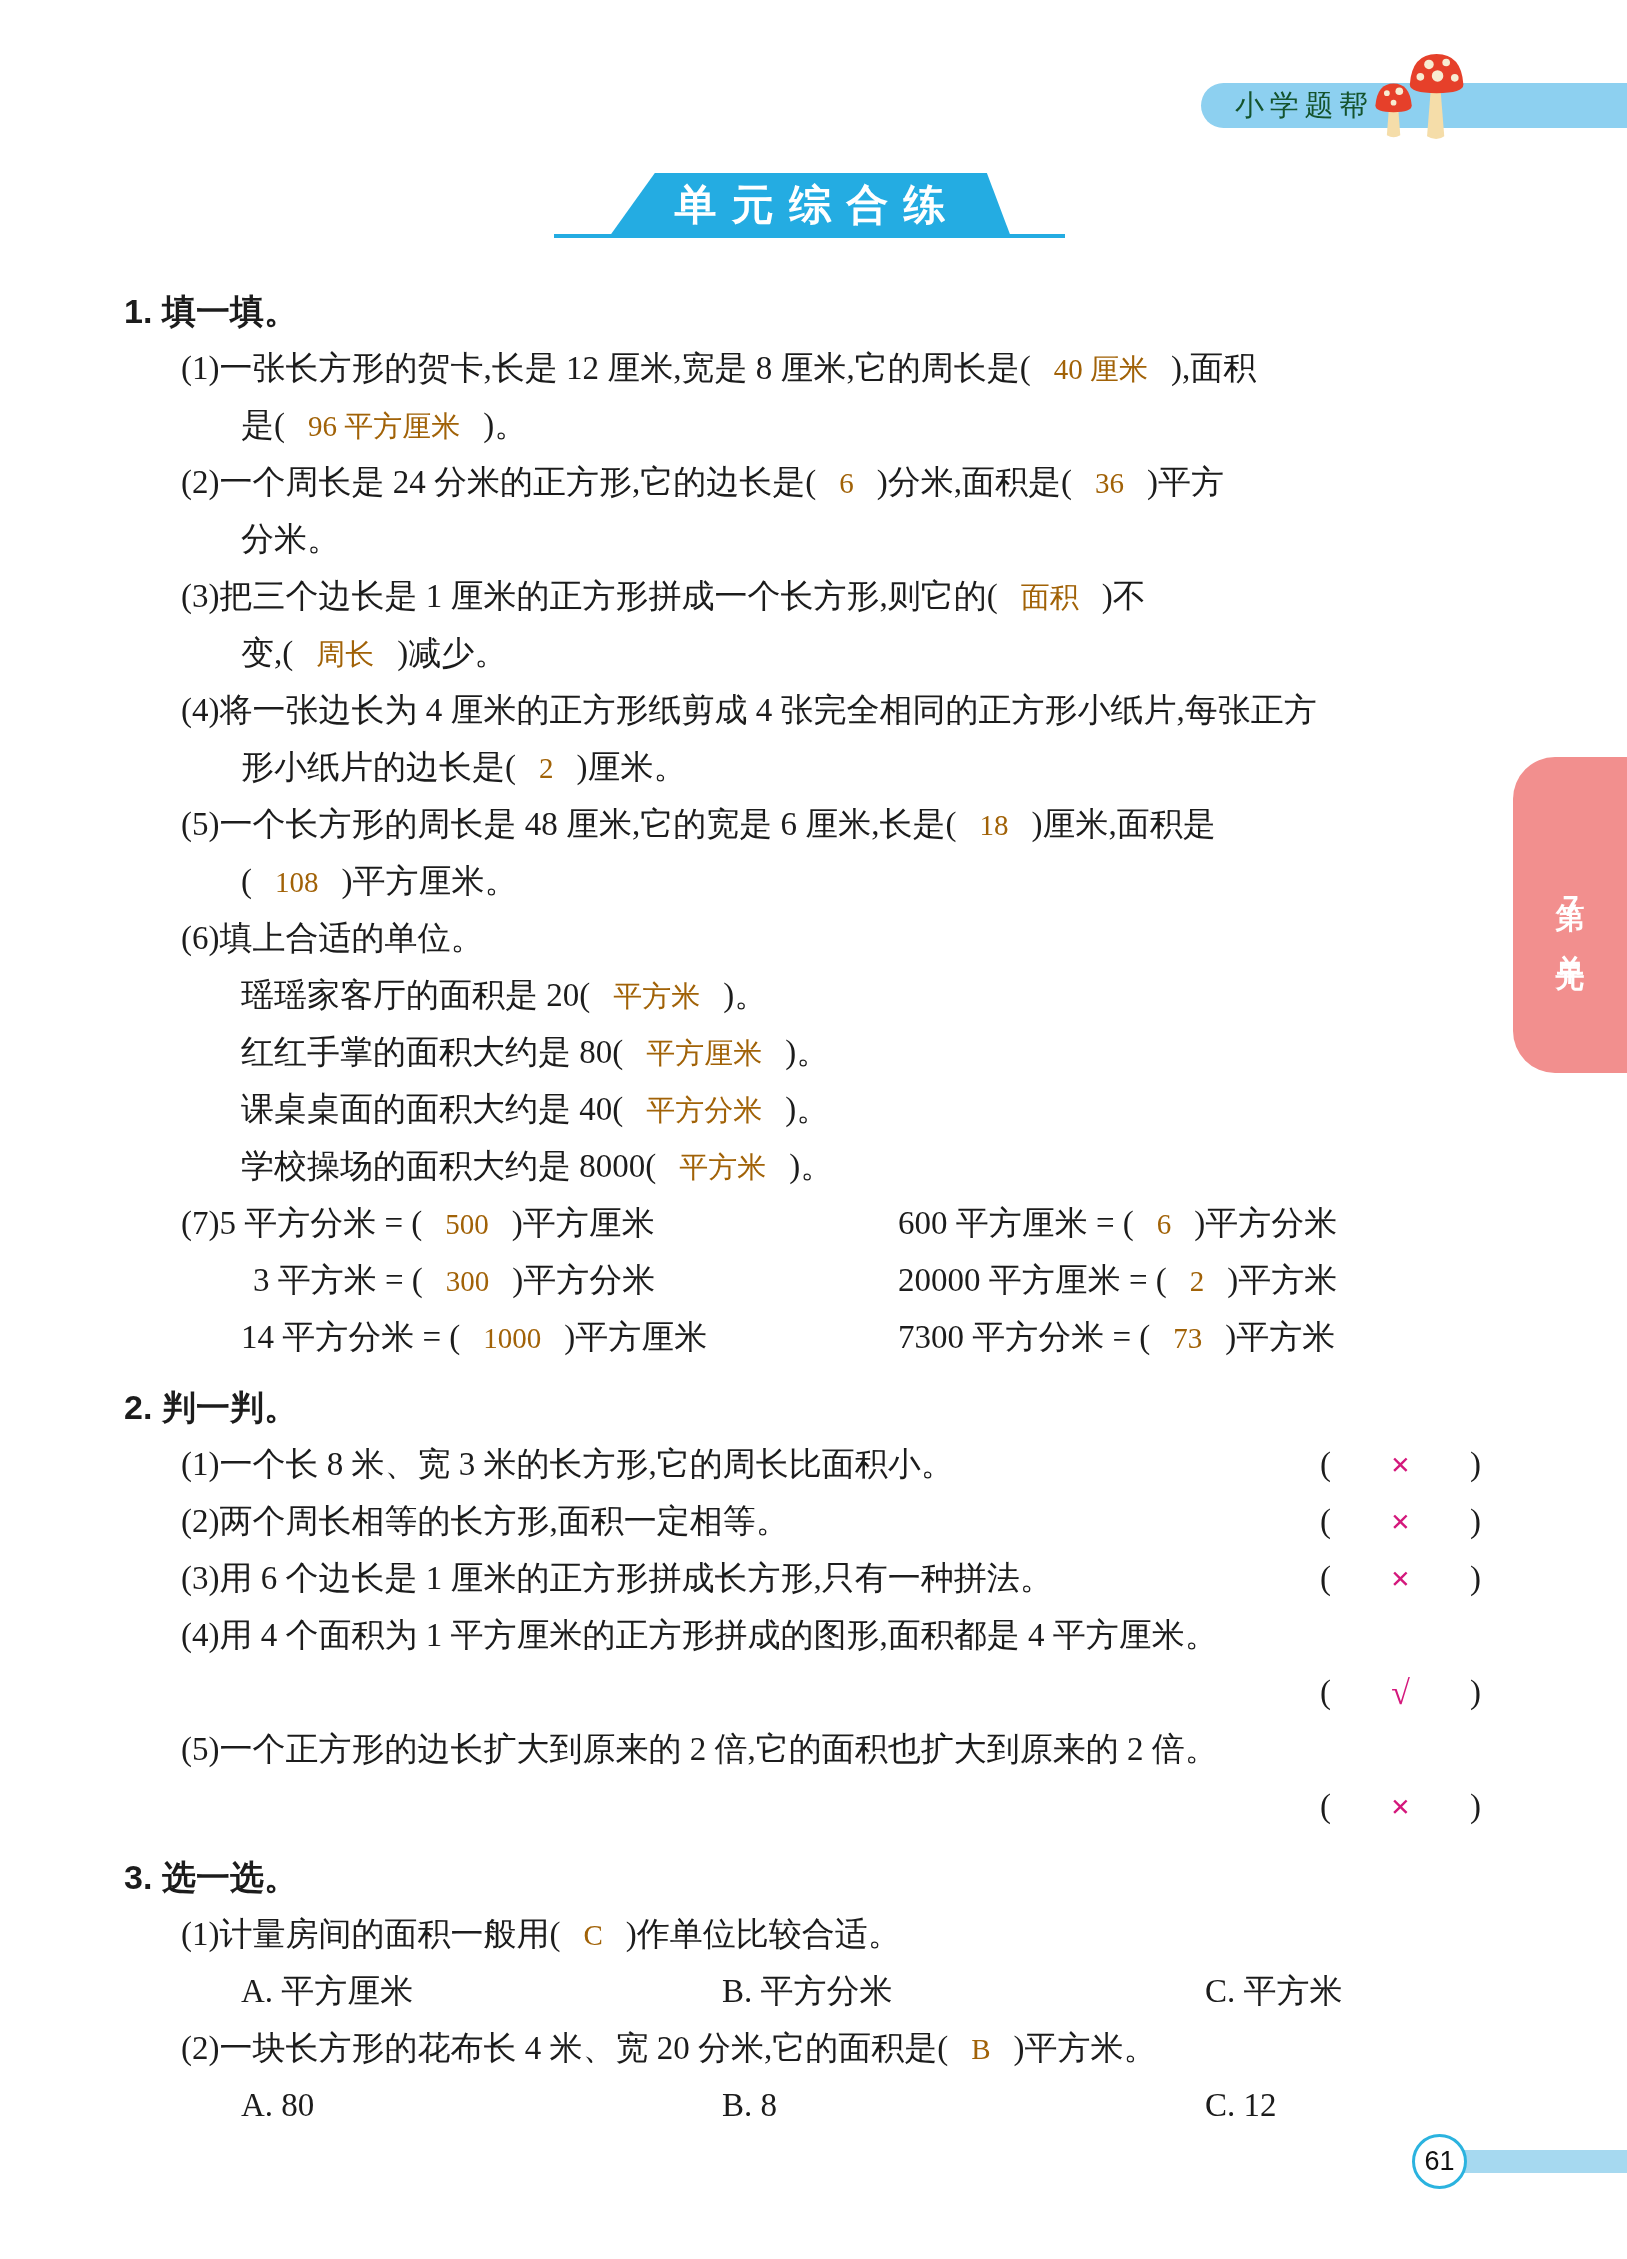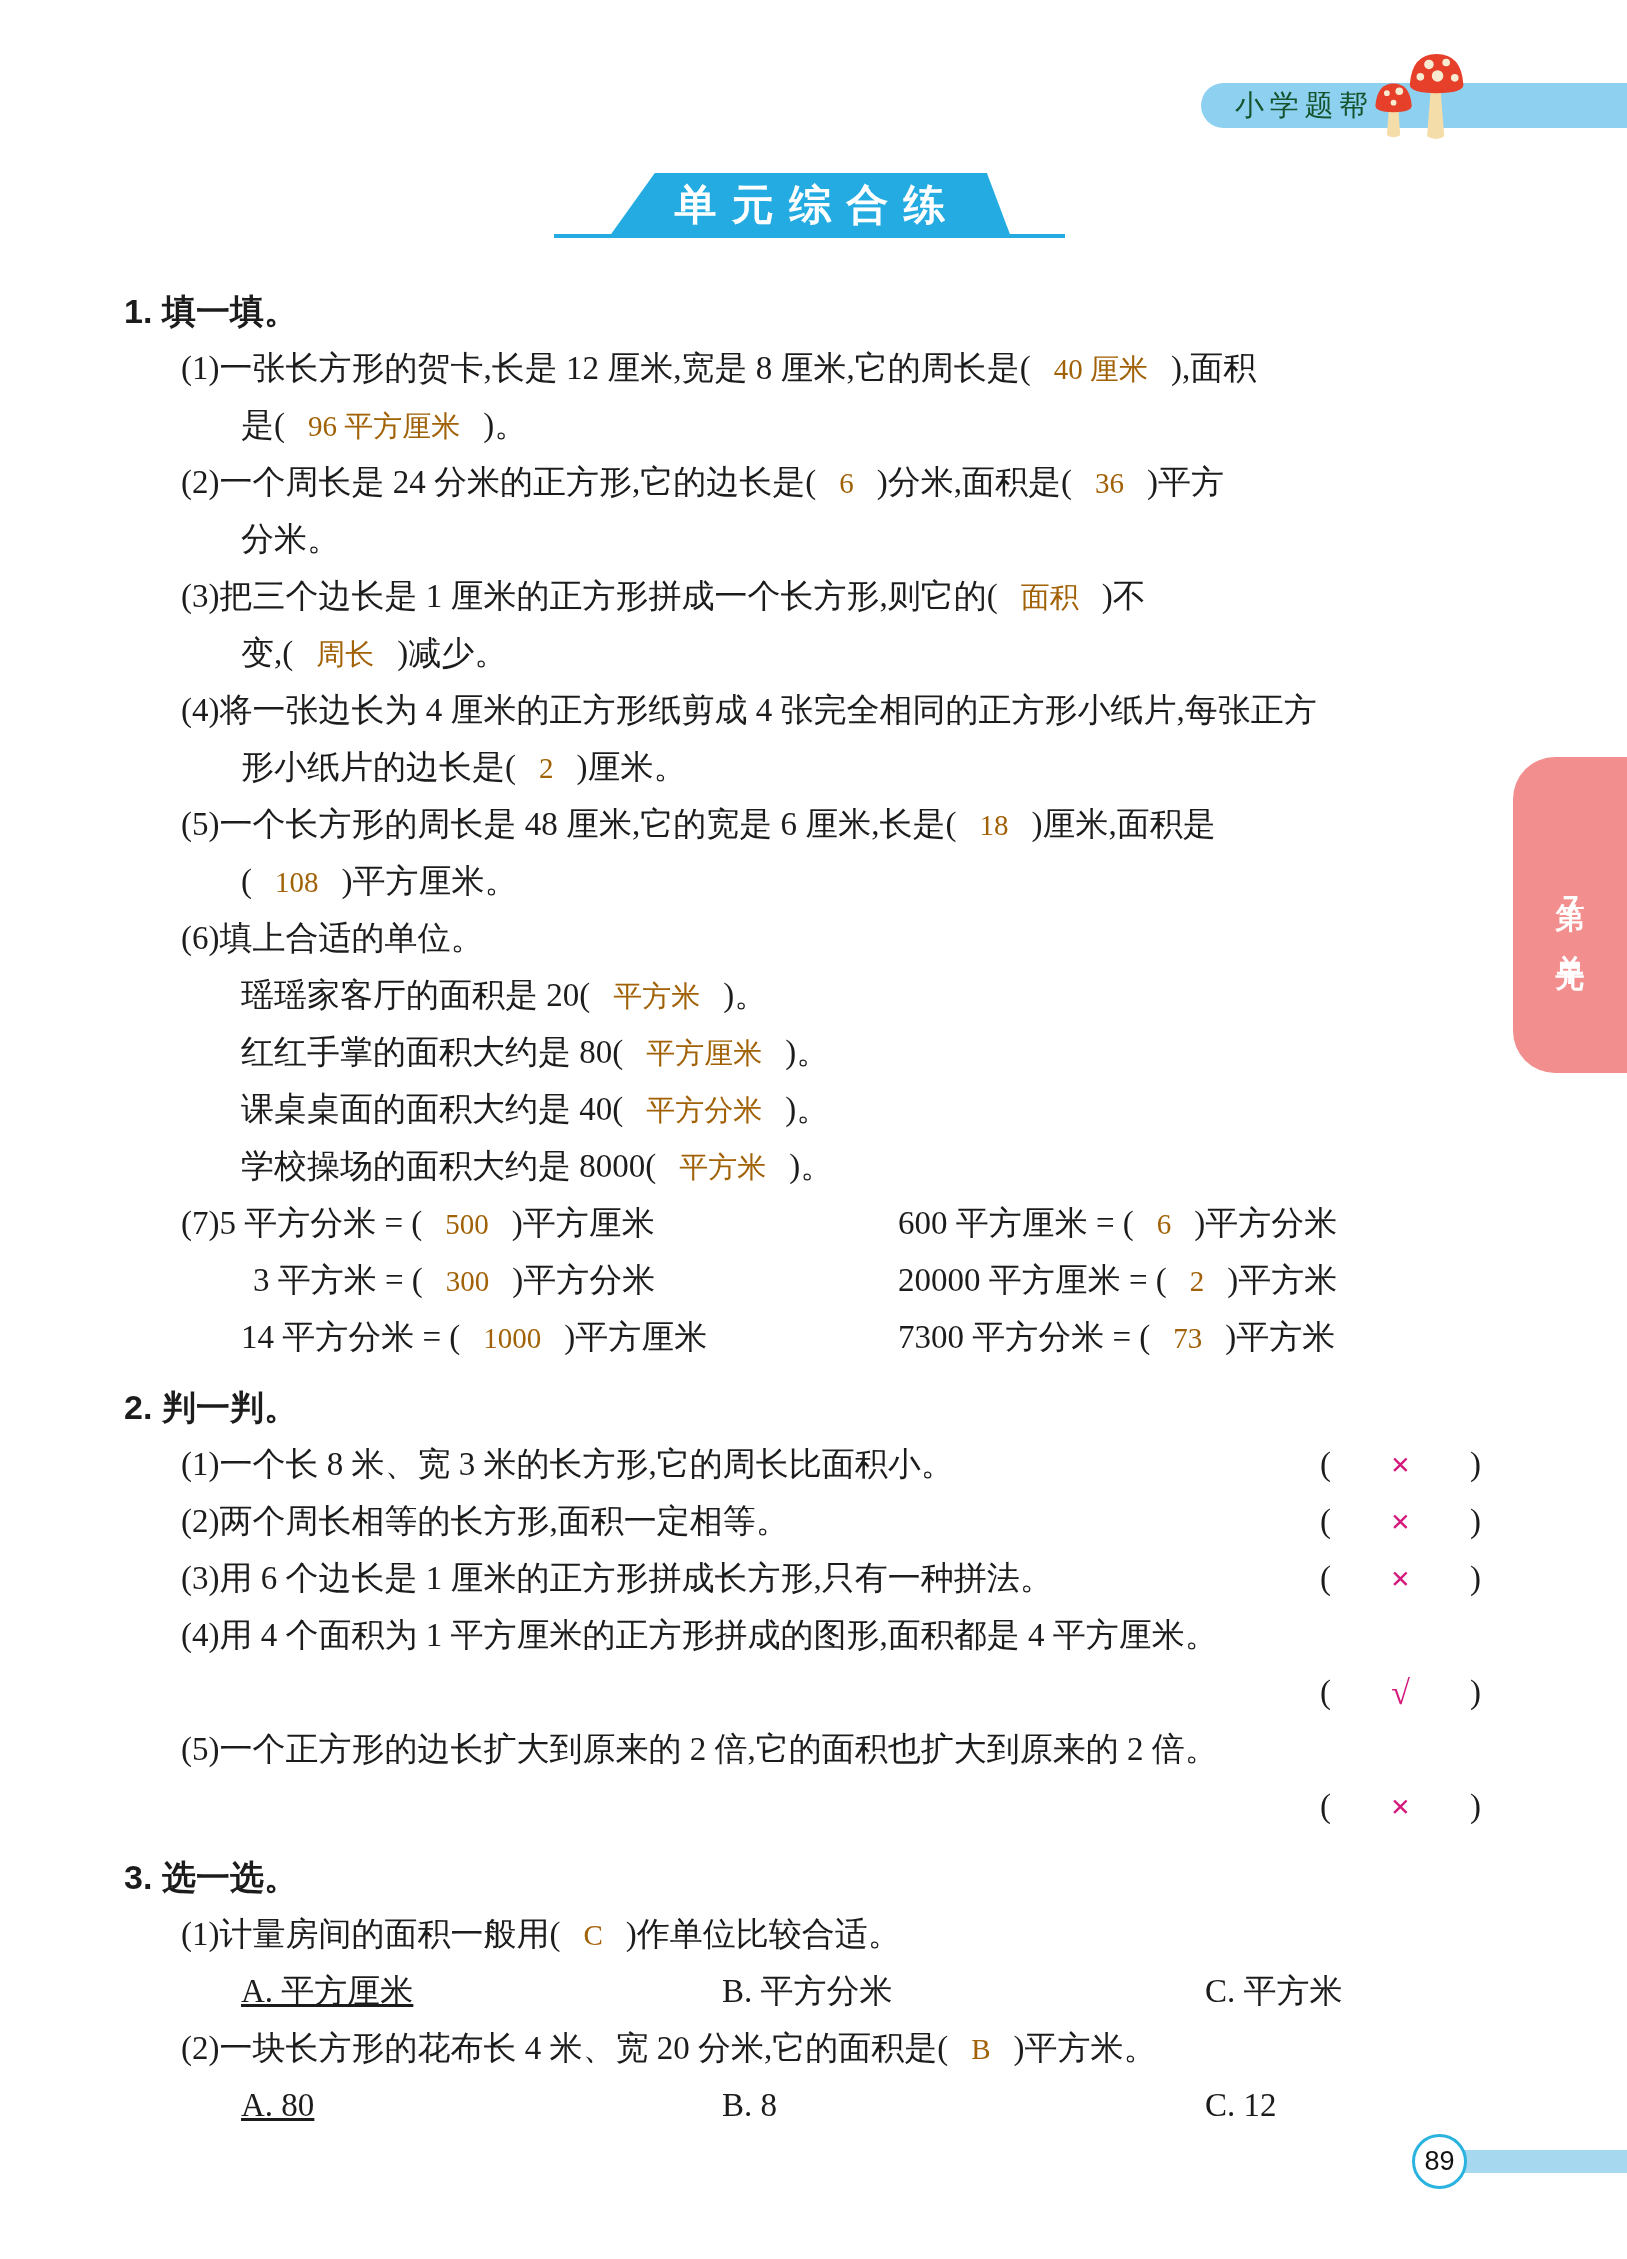--- a/index.html
+++ b/index.html
@@ -43,21 +43,21 @@
   .ind2 { padding-left:117px; }
   .ind2b { padding-left:129px; }
   .ans { color:#a16207; margin:0 23px; font-size:29px; }
   .seven { display:grid; grid-template-columns:774px auto; }
   .judge { display:flex; }
   .judge .txt { flex:0 0 auto; }
   .jans { margin-left:auto; width:161px; display:flex; justify-content:space-between;
     align-items:center; flex:0 0 161px; }
   .jans .mark { color:#d4187c; font-size:34px; font-weight:bold; }
   .opts { display:flex; }
-  .opts .o1 { width:481px; padding-left:117px; box-sizing:content-box;text-decoration:underline; }
+  .opts .o1 { width:481px; padding-left:117px; box-sizing:content-box; }
   .opts .o2 { width:483px; }
 </style>
 </head>
 <body>
 
 <div class="sheet">
 
   <div class="brand-pill">
     <span class="brand-text">小学题帮</span>
   </div>
@@ -80,21 +80,21 @@
   <div class="banner">
     <span class="banner-text">单元综合练</span>
   </div>
 
   <div class="unit-tab">
     <span class="unit-tab-text">第7单元</span>
   </div>
 
   <div class="page-bar"></div>
   <div class="page-circle">
-    <span>89</span>
+    <span>61</span>
   </div>
 
   <div class="content">
 
     <div class="line qhead">
       <span>1.</span><span class="qt">填一填。</span>
     </div>
     <div class="line ind1">(1)一张长方形的贺卡,长是 12 厘米,宽是 8 厘米,它的周长是(<span class="ans">40 厘米</span>),面积</div>
     <div class="line ind2">是(<span class="ans">96 平方厘米</span>)。</div>
     <div class="line ind1">(2)一个周长是 24 分米的正方形,它的边长是(<span class="ans">6</span>)分米,面积是(<span class="ans">36</span>)平方</div>

